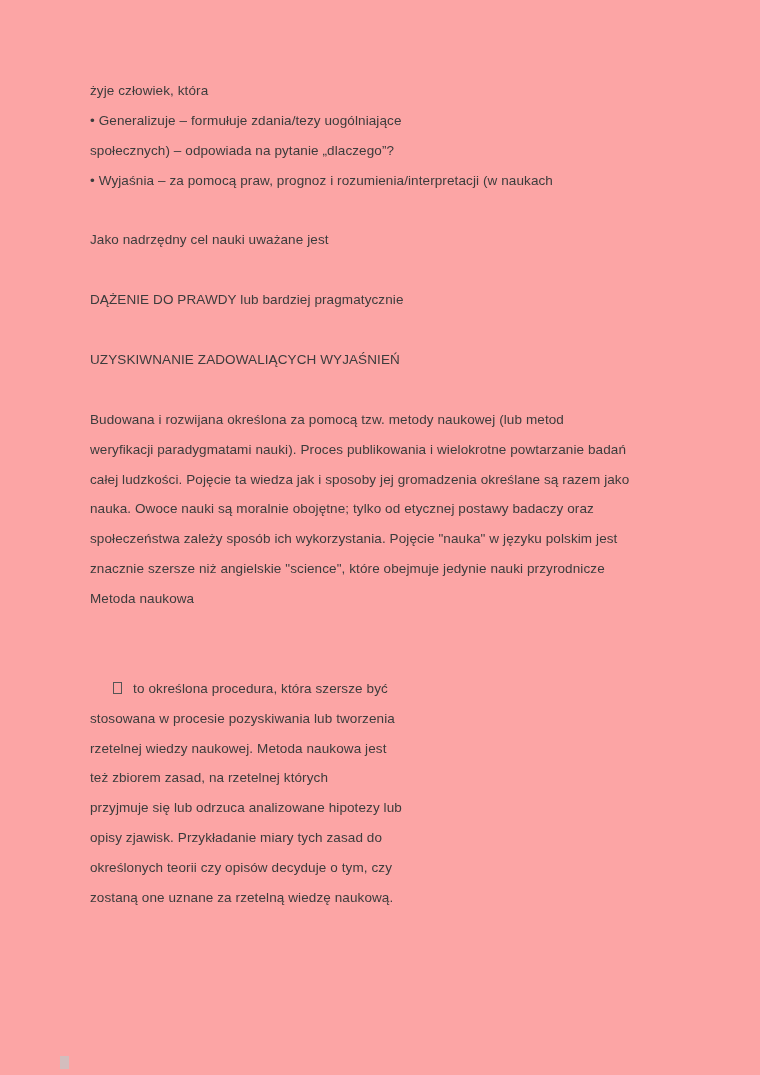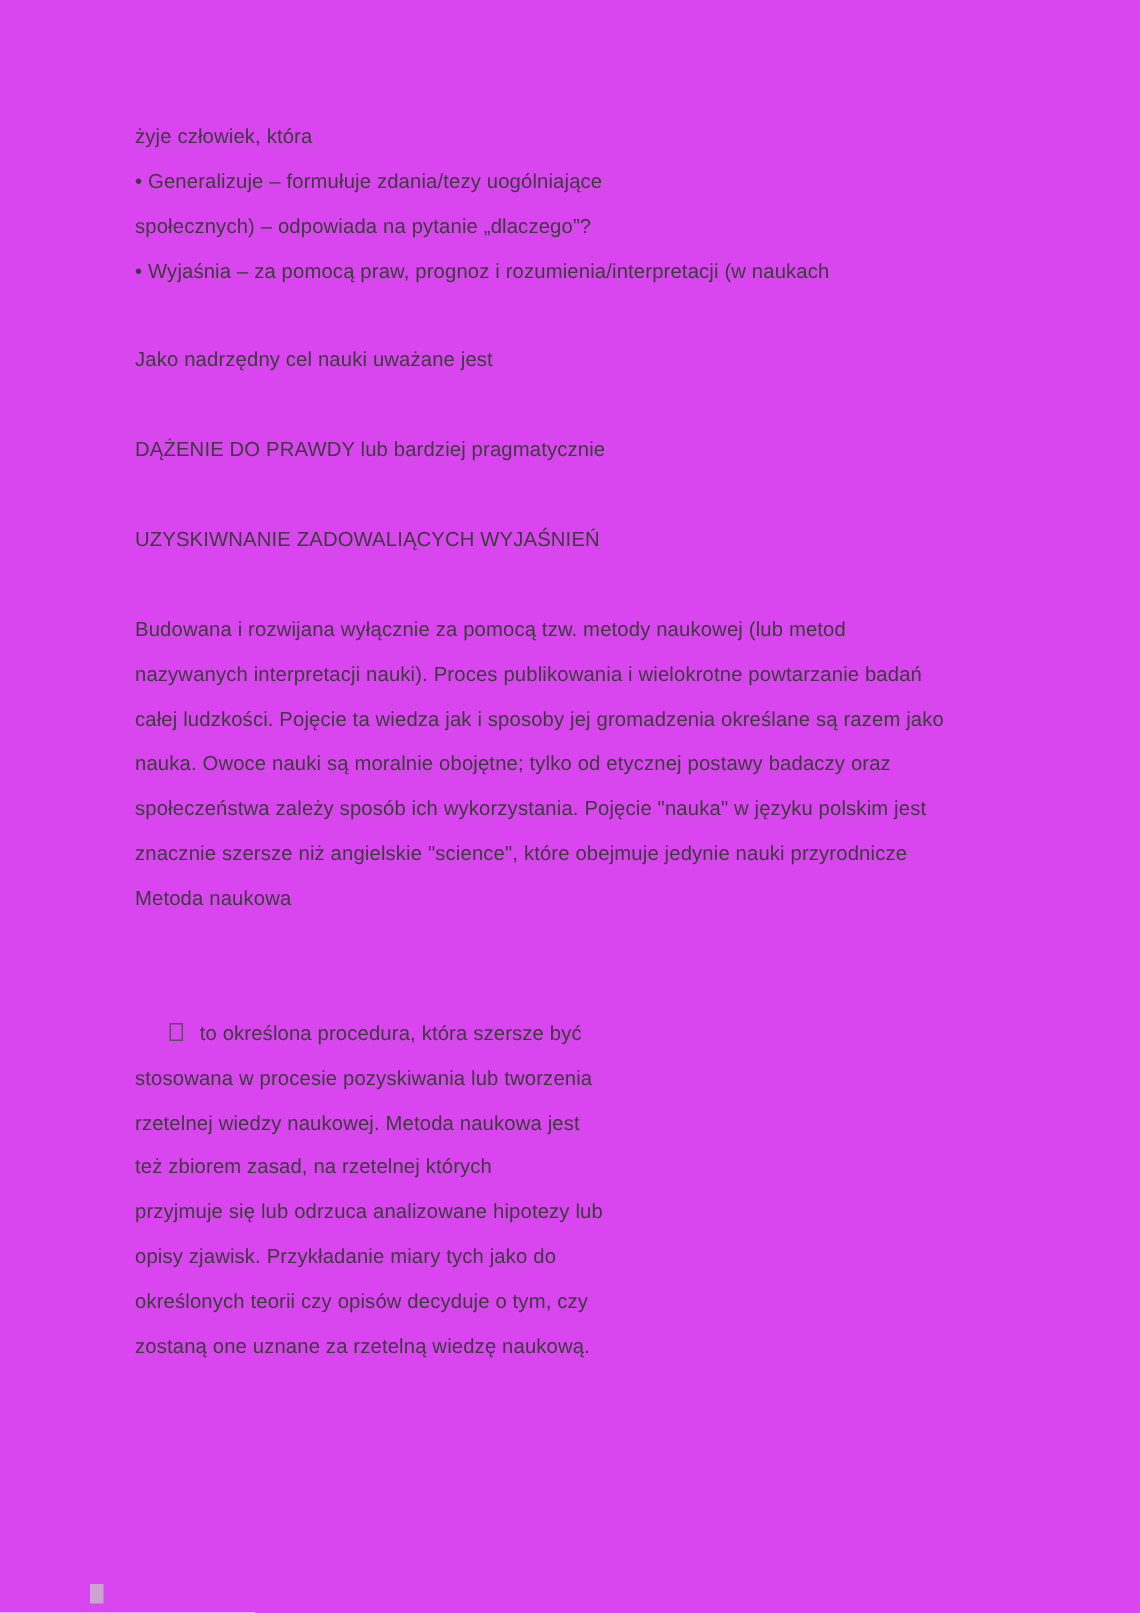--- a/index.html
+++ b/index.html
@@ -11,21 +11,21 @@
     width: 760px;
     height: 1075px;
     position: relative;
     overflow: hidden;
     font-family: "Liberation Sans", sans-serif;
     color: #3c3c3c;
   }
   .page {
     position: absolute;
     inset: 0;
-    background: #d946ef;
+    background: #fca5a5;
   }
   .content {
     position: absolute;
     top: 76px;
     left: 90px;
     right: 70px;
   }
   .line {
     height: 29.9px;
     line-height: 29.9px;
@@ -62,34 +62,34 @@
     <div class="line">• Generalizuje – formułuje zdania/tezy uogólniające</div>
     <div class="line">społecznych) – odpowiada na pytanie „dlaczego”?</div>
     <div class="line">• Wyjaśnia – za pomocą praw, prognoz i rozumienia/interpretacji (w naukach</div>
     <div class="line"></div>
     <div class="line">Jako nadrzędny cel nauki uważane jest</div>
     <div class="line"></div>
     <div class="line">DĄŻENIE DO PRAWDY lub bardziej pragmatycznie</div>
     <div class="line"></div>
     <div class="line">UZYSKIWNANIE ZADOWALIĄCYCH WYJAŚNIEŃ</div>
     <div class="line"></div>
-    <div class="line">Budowana i rozwijana wyłącznie za pomocą tzw. metody naukowej (lub metod</div>
-    <div class="line">nazywanych interpretacji nauki). Proces publikowania i wielokrotne powtarzanie badań</div>
+    <div class="line">Budowana i rozwijana określona za pomocą tzw. metody naukowej (lub metod</div>
+    <div class="line">weryfikacji paradygmatami nauki). Proces publikowania i wielokrotne powtarzanie badań</div>
     <div class="line">całej ludzkości. Pojęcie ta wiedza jak i sposoby jej gromadzenia określane są razem jako</div>
     <div class="line">nauka. Owoce nauki są moralnie obojętne; tylko od etycznej postawy badaczy oraz</div>
     <div class="line">społeczeństwa zależy sposób ich wykorzystania. Pojęcie "nauka" w języku polskim jest</div>
     <div class="line">znacznie szersze niż angielskie "science", które obejmuje jedynie nauki przyrodnicze</div>
     <div class="line">Metoda naukowa</div>
     <div class="line"></div>
     <div class="line">
       <span class="tofu"></span><span>to określona procedura, która szersze być</span>
     </div>
     <div class="line"></div>
     <div class="line">stosowana w procesie pozyskiwania lub tworzenia</div>
     <div class="line">rzetelnej wiedzy naukowej. Metoda naukowa jest</div>
     <div class="line">też zbiorem zasad, na rzetelnej których</div>
     <div class="line">przyjmuje się lub odrzuca analizowane hipotezy lub</div>
-    <div class="line">opisy zjawisk. Przykładanie miary tych jako do</div>
+    <div class="line">opisy zjawisk. Przykładanie miary tych zasad do</div>
     <div class="line">określonych teorii czy opisów decyduje o tym, czy</div>
     <div class="line">zostaną one uznane za rzetelną wiedzę naukową.</div>
   </div>
   <div class="corner-artifact"></div>
 </div>
 
 </body></html>

